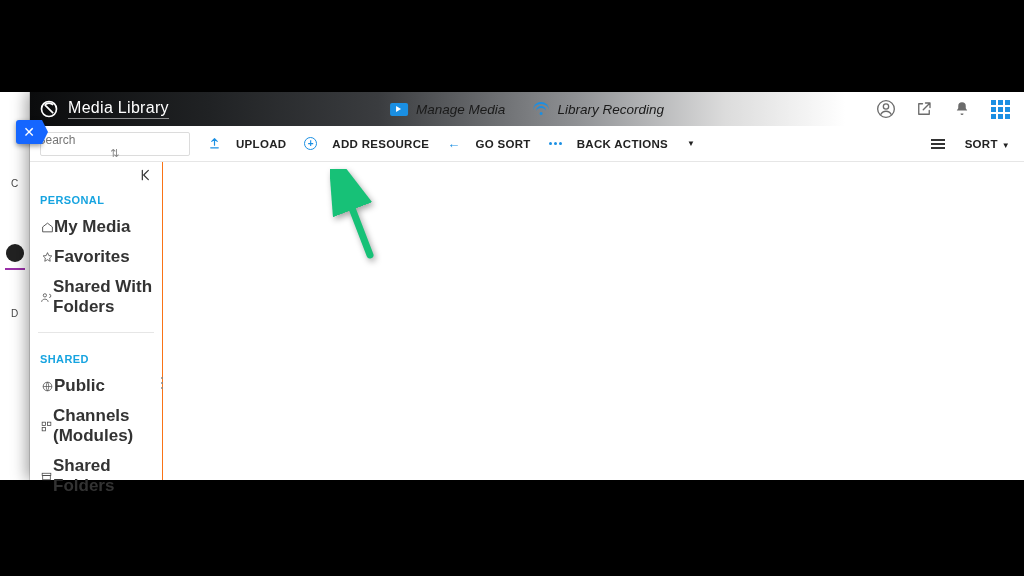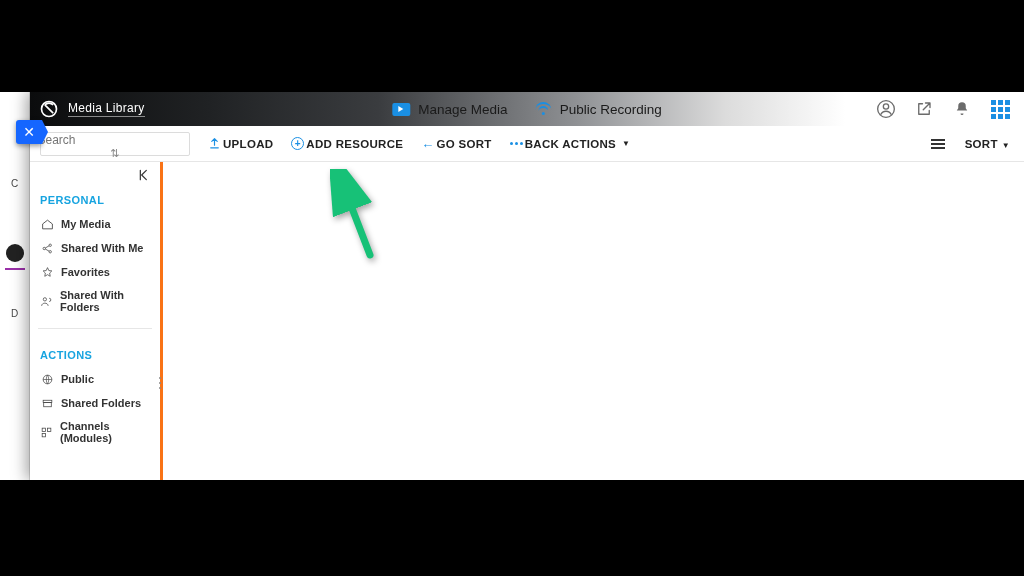--- a/index.html
+++ b/index.html
@@ -35,27 +35,27 @@
     height: 34px;
     background: linear-gradient(90deg, #0b0c0d 0%, #202224 18%, #3a3c3f 35%, #8f9194 55%, #dcdcdc 70%, #fff 82%);
     display: flex; align-items: center; color: #fff;
     padding: 0 14px 0 6px;
   }
   .header .logo {
     width: 22px; height: 22px; display: inline-flex; align-items: center; justify-content: center;
     margin: 0 8px 0 2px;
   }
   .header .title {
-    font-size: 12px; font-weight: 500; letter-spacing: .3px;
+    font-size: 16px; font-weight: 500; letter-spacing: .3px;
     border-bottom: 1px solid rgba(255,255,255,.5);
     padding-bottom: 1px;
   }
   .header .center {
     position: absolute; left: 50%; top: 0; transform: translateX(-50%);
-    height: 34px; display: flex; align-items: center; gap: 28px;
+    height: 34px; display: flex; align-items: center; gap: 28px; font-style: italic;
   }
   .header .center-btn {
     display: flex; align-items: center; gap: 8px;
     color: #1a1a1a; font-size: 13.5px; font-weight: 500;
     cursor: pointer;
   }
   .center-btn .blue-rect {
     width: 18px; height: 13px; background: #1a8fe3; border-radius: 2px; position: relative;
   }
   .center-btn .blue-rect::after { content:""; position:absolute; left:6px; top:3px; border-left:5px solid #fff; border-top:3.5px solid transparent; border-bottom:3.5px solid transparent; }
@@ -98,55 +98,55 @@
   .search-wrap {
     width: 150px; height: 24px; border: 1px solid #dcdcdc; border-radius: 2px;
     display: flex; align-items: center; padding: 0 6px; margin-right: 18px;
     font-weight: 400; color: #888; flex-direction: column;
   }
   .search-wrap input {
     border:none; outline:none; flex:1; font-size:12px; color:#444; background:transparent;
   }
   .search-wrap .sort-icn { font-size: 11px; color:#888; cursor:pointer; }
 
-  .tb-btn { display:flex; align-items:center; gap:2px; margin-right:18px; cursor:pointer; }
+  .tb-btn { display:flex; align-items:center; gap:15px; margin-right:18px; cursor:pointer; }
   .tb-btn .glyph { color:#1a8fe3; font-weight:700; font-size:13px; }
   .tb-btn.addres .glyph { display:inline-flex; width:13px; height:13px; border:1.6px solid #1a8fe3; border-radius:50%; align-items:center; justify-content:center; font-size:10px; line-height:1; }
   .tb-btn.more .dots { display:flex; gap:2px; }
   .tb-btn.more .dots i { width:3px; height:3px; border-radius:50%; background:#1a8fe3; display:block; }
   .tb-btn.more .caret { margin-left:4px; font-size:8px; }
 
   .toolbar .spacer { flex:1; }
   .view-toggle { display:flex; align-items:center; gap:3px; margin-right:20px; cursor:pointer; }
   .view-toggle .bars { display:flex; flex-direction:column; gap:2px; }
   .view-toggle .bars i { width:14px; height:2px; background:#333; display:block; }
   .sort-drop { font-size:11.5px; font-weight:700; display:flex; align-items:flex-end; gap:4px; cursor:pointer; }
   .sort-drop .caret { font-size:8px; }
 
   
   .body { flex:1; display:flex; min-height:0; }
   .sidebar {
-    width: 133px; border-right: 3px solid #f97316;
+    width: 133px; border-right: 1px solid #f97316;
     padding: 6px 0 0 0; position: relative;
     font-size: 12px;
   }
   .sidebar .collapse {
     position:absolute; right:6px; top:4px; width:18px; height:18px;
     display:flex; align-items:center; justify-content:center; cursor:pointer; color:#333;
   }
   .sec-head {
     color:#17a4e0; font-weight:800; font-size:11px; letter-spacing:.4px;
     padding: 20px 10px 6px 10px;
   }
   .sec-head.first { padding-top: 26px; }
   .sec-divider { height:1px; background:#e6e6e6; margin: 10px 8px 0 8px; }
   .nav-item {
-    display:flex; align-items:center; gap:7px;
+    display:flex; align-items:center; 
     padding: 5px 8px 5px 10px; color:#333; cursor:pointer;
-    font-weight:600; font-size:11px;
+    font-weight:600; font-size:17px;
   }
   .nav-item .ic { width:14px; height:14px; display:inline-flex; align-items:center; justify-content:center; color:#444; }
   .drag-handle {
     position:absolute; right:-6px; top: 210px;
     width:12px; height:22px; display:flex; flex-direction:column; align-items:center; justify-content:center; gap:3px;
     cursor: ew-resize;
   }
   .drag-handle i { width:2px; height:2px; background:#888; border-radius:50%; }
 
   .content { flex:1; background:#fff; position:relative; }
@@ -194,21 +194,21 @@
       <div class="center-btn">
         <span class="blue-rect"></span>
         <span>Manage Media</span>
       </div>
       <div class="center-btn">
         <span class="wifi">
             <span class="a1"></span>
             <span class="a2"></span>
             <span class="dot"></span>
           </span>
-        <span>Public Recording</span>
+        <span>Library Recording</span>
       </div>
     </div>
 
     <div class="right">
       <span class="icon-btn">
         <svg viewBox="0 0 24 24" width="20" height="20">
             <circle cx="12" cy="12" r="10" fill="none" stroke="#6b6b6b" stroke-width="1.6"></circle>
             <circle cx="12" cy="9" r="3.2" fill="none" stroke="#6b6b6b" stroke-width="1.6"></circle>
             <path d="M5.5 19c1.4-3 4-4.3 6.5-4.3s5.1 1.3 6.5 4.3" fill="none" stroke="#6b6b6b" stroke-width="1.6"></path>
           </svg>
@@ -305,76 +305,65 @@
         <span class="ic">
             <svg viewBox="0 0 24 24" width="13" height="13">
               <path d="M3 11l9-7 9 7v9H3z" fill="none" stroke="#444" stroke-width="1.6"></path>
             </svg>
           </span>
         <span>My Media</span>
       </div>
       <div class="nav-item">
         <span class="ic">
             <svg viewBox="0 0 24 24" width="13" height="13">
-              <circle cx="6" cy="12" r="2.2" fill="none" stroke="#444" stroke-width="1.4"></circle>
-              <circle cx="17" cy="6" r="2.2" fill="none" stroke="#444" stroke-width="1.4"></circle>
-              <circle cx="17" cy="18" r="2.2" fill="none" stroke="#444" stroke-width="1.4"></circle>
-              <path d="M8 11l7-4M8 13l7 4" stroke="#444" stroke-width="1.4"></path>
-            </svg>
-          </span>
-        <span>Shared With Me</span>
-      </div>
-      <div class="nav-item">
-        <span class="ic">
-            <svg viewBox="0 0 24 24" width="13" height="13">
               <path d="M12 3l2.5 5.5L20 9l-4 4 1 6-5-3-5 3 1-6-4-4 5.5-.5z" fill="none" stroke="#444" stroke-width="1.4" stroke-linejoin="round"></path>
             </svg>
           </span>
         <span>Favorites</span>
       </div>
       <div class="nav-item">
         <span class="ic">
             <svg viewBox="0 0 24 24" width="13" height="13">
               <circle cx="9" cy="8" r="3" fill="none" stroke="#444" stroke-width="1.4"></circle>
               <path d="M3 20c0-3 3-5 6-5s6 2 6 5M17 6a3 3 0 1 1 0 6" fill="none" stroke="#444" stroke-width="1.4"></path>
             </svg>
           </span>
         <span>Shared With Folders</span>
       </div>
 
       <div class="sec-divider"></div>
-      <div class="sec-head">ACTIONS</div>
+      <div class="sec-head">SHARED</div>
 
       <div class="nav-item">
         <span class="ic">
             <svg viewBox="0 0 24 24" width="13" height="13">
               <circle cx="12" cy="12" r="8" fill="none" stroke="#444" stroke-width="1.4"></circle>
               <path d="M4 12h16M12 4c3 3 3 13 0 16M12 4c-3 3-3 13 0 16" fill="none" stroke="#444" stroke-width="1.2"></path>
             </svg>
           </span>
         <span>Public</span>
-      </div>
-      <div class="nav-item">
-        <span class="ic">
-            <svg viewBox="0 0 24 24" width="13" height="13">
-              <rect x="4" y="6" width="16" height="4" fill="none" stroke="#444" stroke-width="1.4"></rect>
-              <rect x="5" y="10" width="14" height="8" fill="none" stroke="#444" stroke-width="1.4"></rect>
-            </svg>
-          </span>
-        <span>Shared Folders</span>
       </div>
       <div class="nav-item">
         <span class="ic">
             <svg viewBox="0 0 24 24" width="13" height="13">
               <rect x="4" y="4" width="6" height="6" fill="none" stroke="#444" stroke-width="1.4"></rect>
               <rect x="14" y="4" width="6" height="6" fill="none" stroke="#444" stroke-width="1.4"></rect>
               <rect x="4" y="14" width="6" height="6" fill="none" stroke="#444" stroke-width="1.4"></rect>
             </svg>
           </span>
         <span>Channels (Modules)</span>
+      </div>
+      <div class="nav-item">
+        <span class="ic">
+            <svg viewBox="0 0 24 24" width="13" height="13">
+              <rect x="4" y="6" width="16" height="4" fill="none" stroke="#444" stroke-width="1.4"></rect>
+              <rect x="5" y="10" width="14" height="8" fill="none" stroke="#444" stroke-width="1.4"></rect>
+            </svg>
+          </span>
+        <span>Shared Folders</span>
       </div>
 
       <div class="drag-handle">
           <i></i>
           <i></i>
           <i></i>
         </div>
     </div>
 
     <div class="content"></div>

